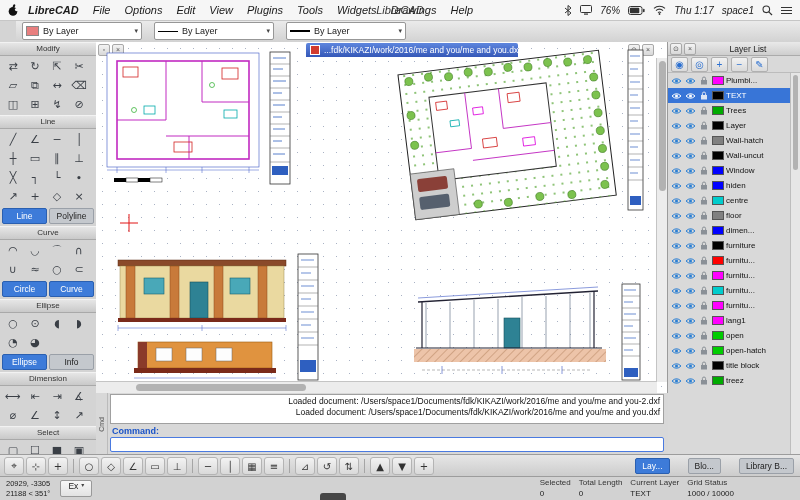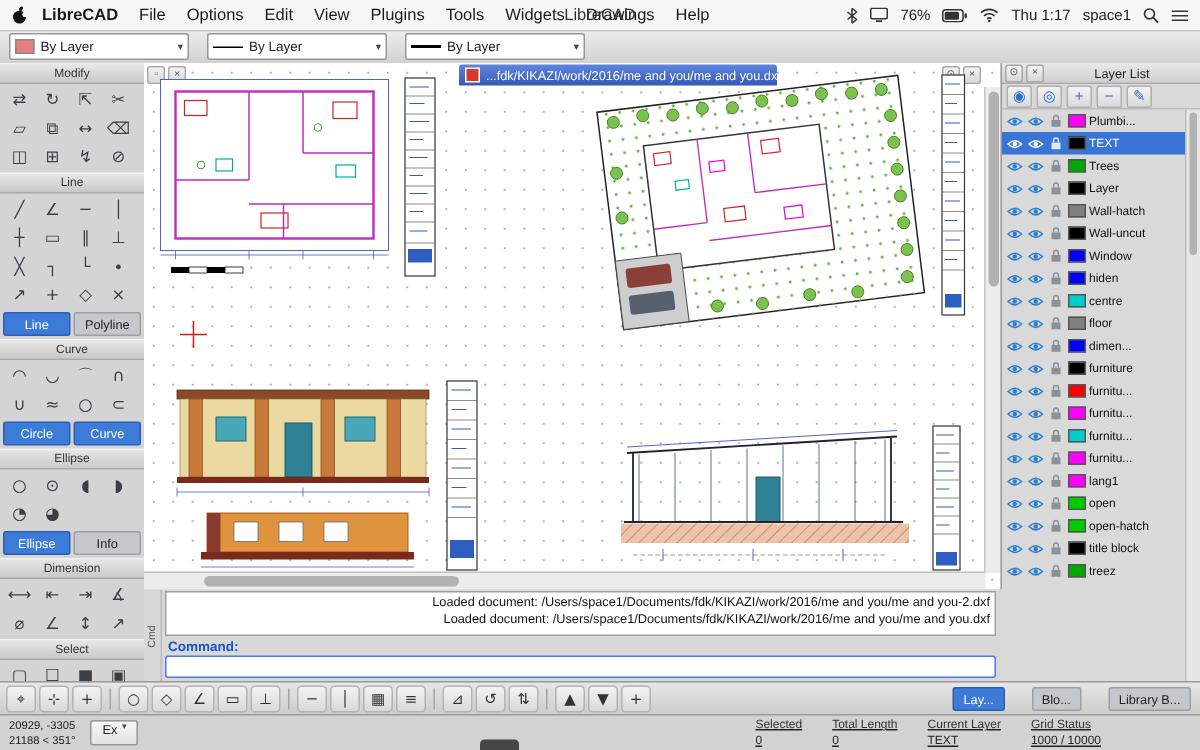--- a/index.html
+++ b/index.html
@@ -3,31 +3,31 @@
 <meta charset="utf-8">
 <style>
   html,body{margin:0;padding:0;width:800px;height:500px;overflow:hidden;
     font-family:"Liberation Sans","DejaVu Sans",sans-serif;background:#d4d4d4;}
   #app{position:absolute;inset:0;width:800px;height:500px;}
   .abs{position:absolute;}
 
   
   .menubar{position:absolute;top:0;left:0;right:0;height:20px;background:#f6f6f6;
     border-bottom:1px solid #c6c6c6;display:flex;align-items:center;padding:0 8px;
-    font-size:11px;color:#1a1a1a;z-index:50;}
+    font-size:11px;color:#1a1a1a;z-index:50;font-style:italic;}
   .apple{display:flex;align-items:center;margin-right:2px;}
   .menus{display:flex;align-items:center;}
   .menu-item{padding:0 7px;white-space:nowrap;}
   .menu-item.app-name{font-weight:bold;}
   .mb-center{position:absolute;left:0;right:0;text-align:center;pointer-events:none;color:#333;}
   .mb-right{margin-left:auto;display:flex;align-items:center;gap:8px;font-size:10px;z-index:2;}
   .mb-ico{display:flex;align-items:center;}
 
   
-  .toolbar{position:absolute;top:20px;left:0;right:0;height:22px;
+  .toolbar{position:absolute;top:20px;left:16px;right:0;height:22px;
     background:linear-gradient(#ececec,#d2d2d2);border-bottom:1px solid #a8a8a8;
     display:flex;align-items:center;padding:0 6px;}
   .combos{display:flex;gap:12px;}
   .combo{width:112px;height:16px;background:#fff;border:1px solid #979797;border-radius:2px;
     display:flex;align-items:center;font-size:9px;padding:0 3px;color:#222;}
   .swatch{width:11px;height:8px;background:#e87f7f;border:1px solid #888;margin-right:4px;flex:none;}
   .line-preview{width:20px;height:1px;background:#000;margin-right:4px;flex:none;}
   .line-preview.thick{height:2px;}
   .combo-arrow{margin-left:auto;font-size:7px;color:#444;}
 
@@ -113,21 +113,21 @@
   .bt-tabs .dock-tab{flex:none;padding:0 6px;margin-left:16px;}
 
   
   .status-bar{position:absolute;left:0;right:0;bottom:0;height:23px;background:#d2d2d2;
     border-top:1px solid #9c9c9c;display:flex;align-items:center;font-size:8px;
     color:#222;padding:0 6px;gap:10px;}
   .coords{line-height:1.25;font-size:7.5px;white-space:nowrap;}
   .ex-combo{width:30px;height:15px;background:linear-gradient(#f8f8f8,#e2e2e2);
     border:1px solid #999;border-radius:2px;display:flex;
     justify-content:center;gap:3px;font-size:8.5px;}
-  .status-fields{margin-left:auto;display:flex;gap:20px;padding-right:60px;text-decoration:underline;}
+  .status-fields{margin-left:auto;display:flex;gap:8px;padding-right:60px;}
   .status-field{line-height:1.3;white-space:nowrap;}
   .sf-label{color:#333;}
   .dock-pill{position:absolute;left:320px;bottom:0px;width:26px;height:7px;background:#2e2e2e;
     border-radius:3px 3px 0 0;opacity:0.85;}
 </style>
 </head>
 <body>
 
 <div id="app">
 

